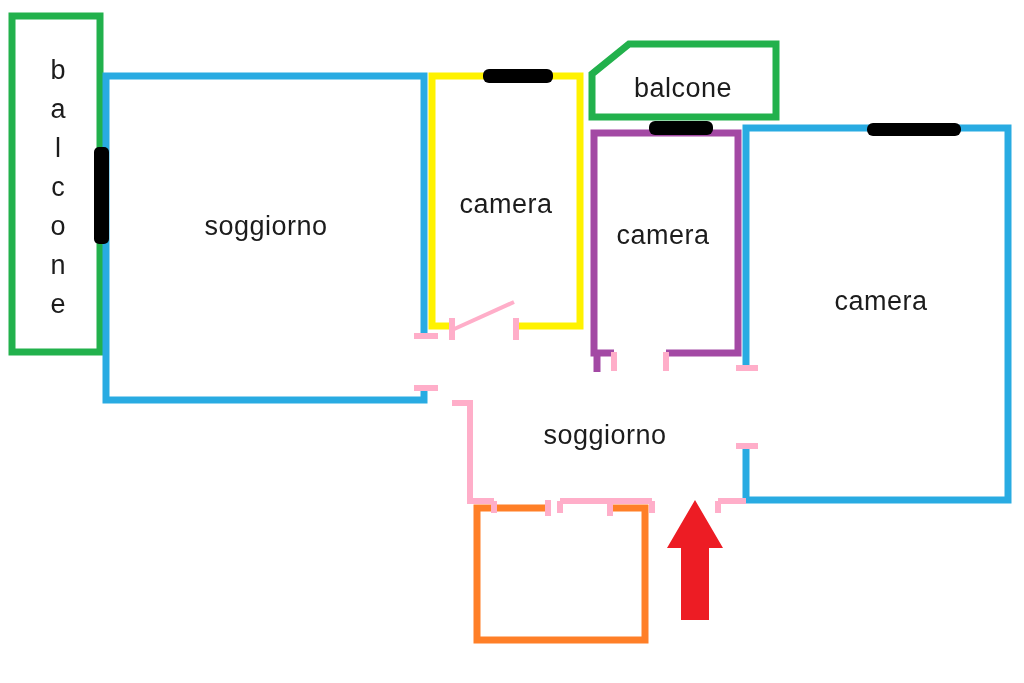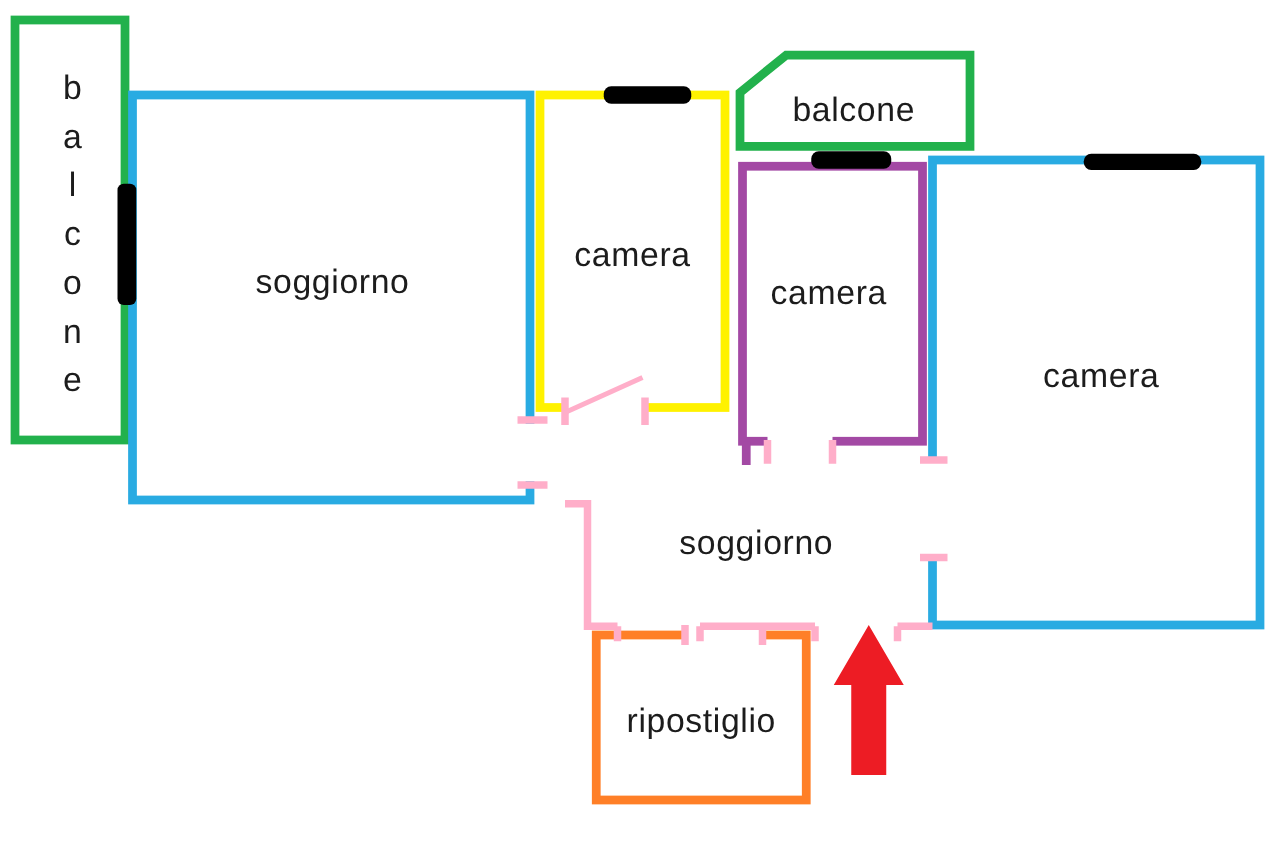--- a/index.html
+++ b/index.html
@@ -85,15 +85,14 @@
     <polygon points="695,500 723,548 709,548 709,620 681,620 681,548 667,548" fill="#ed1c24"></polygon>
   </svg>
 
   <div class="vertical-label" style="left:42px; top:55px;">balcone</div>
   <div class="room-label" style="left:266px; top:226px;">soggiorno</div>
   <div class="room-label" style="left:506px; top:204px;">camera</div>
   <div class="room-label" style="left:683px; top:88px;">balcone</div>
   <div class="room-label" style="left:663px; top:235px;">camera</div>
   <div class="room-label" style="left:881px; top:301px;">camera</div>
   <div class="room-label" style="left:605px; top:435px;">soggiorno</div>
-  <div class="room-label" style="left:561px; top:577px;">ripostiglio</div>
 
 </div>
 
 </body></html>

